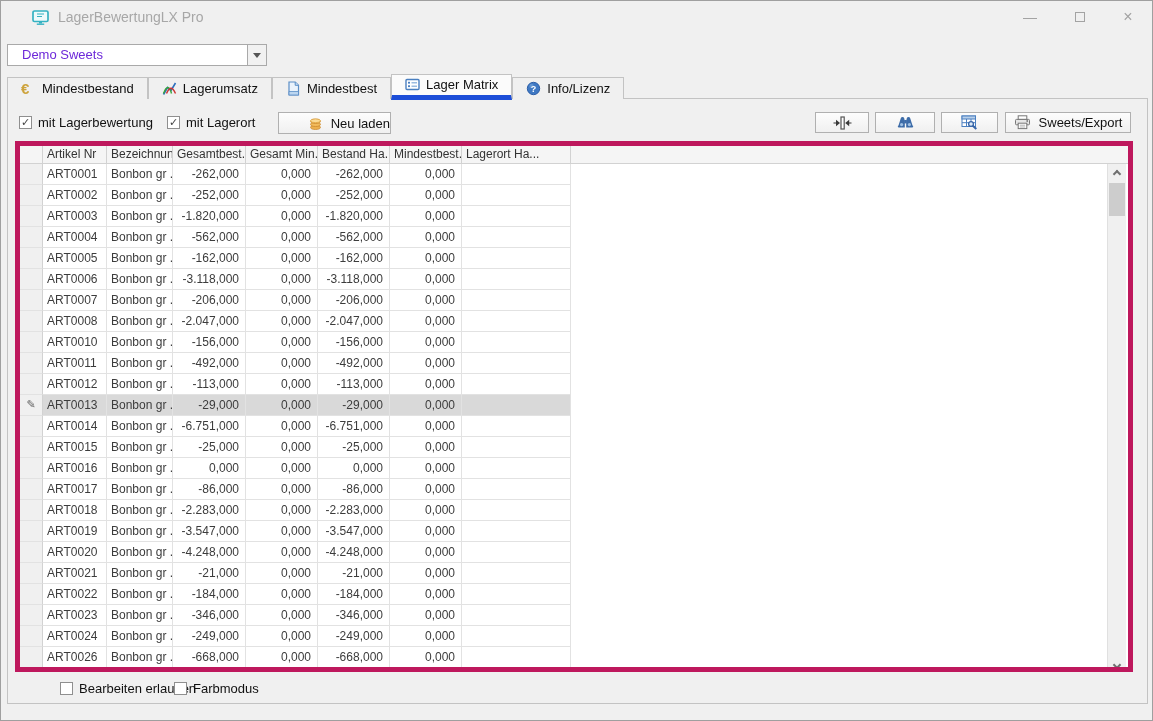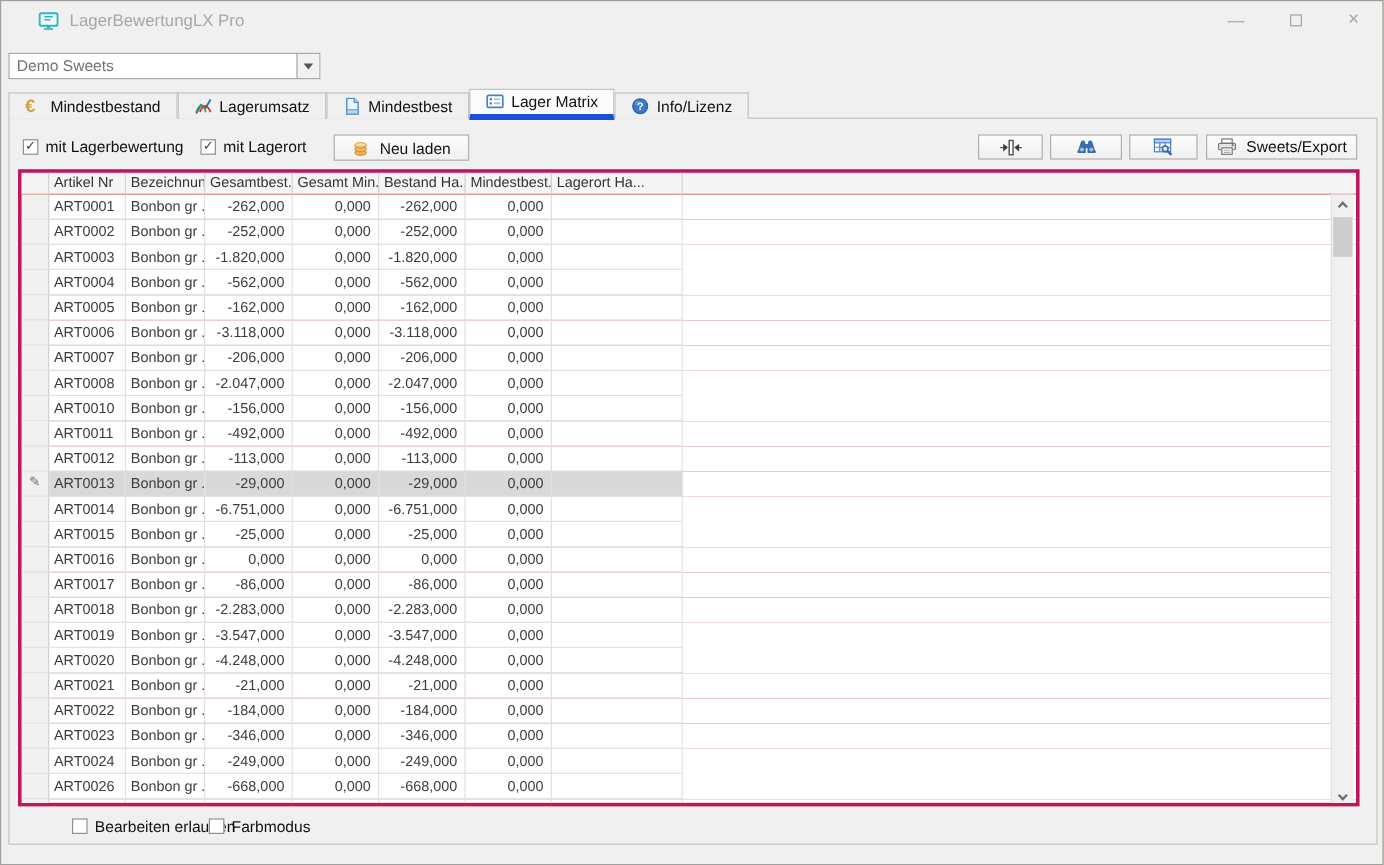--- a/index.html
+++ b/index.html
@@ -13,21 +13,21 @@
   .app-icon { position:absolute; left:31px; top:8px; width:17px; height:17px; }
   .title { position:absolute; left:57px; top:8px; font-size:14px; color:#a7a7a7; }
   .win-btn { position:absolute; top:4px; width:30px; height:24px; text-align:center;
              line-height:24px; color:#a3a3a3; font-size:14px; cursor:default; }
   .win-min { left:1014px; } .win-max { left:1064px; } .win-close { left:1112px; font-size:16px; }
   .max-glyph { display:inline-block; width:10px; height:10px; border:1px solid #a3a3a3; margin-top:7px; }
 
   
   .combo { position:absolute; left:6px; top:43px; width:260px; height:22px; background:#fff;
            border:1px solid #a9a9a9; }
-  .combo-text { position:absolute; left:6px; top:0; line-height:20px; font-size:13px; color:#737373;text-align:center; }
+  .combo-text { position:absolute; left:14px; top:0; line-height:20px; font-size:13px; color:#6d28d9;text-align:center; }
   .combo-btn { position:absolute; right:0; top:0; width:19px; height:20px; background:#f1f1f1;
                border-left:1px solid #a9a9a9; }
   .combo-arrow { position:absolute; left:5px; top:8px; width:0; height:0;
                  border-left:4px solid transparent; border-right:4px solid transparent;
                  border-top:5px solid #555; }
 
   
   .tabs { position:absolute; left:6px; top:72px; height:26px; display:flex; align-items:flex-end; z-index:4; }
   .tab { height:22px; display:flex; align-items:center; gap:6px; padding:0 13px;
          background:#f0f0f0; border:1px solid #c3c3c3; border-bottom:none; font-size:13px;
@@ -46,21 +46,21 @@
   .cb { width:13px; height:13px; background:#fff; border:1px solid #8f8f8f; font-size:11px;
         line-height:11px; text-align:center; color:#333; font-weight:bold; }
   .cb.checked { color:#444; }
 
   .btn { position:absolute; background:linear-gradient(#fdfdfd,#f0f0f0); border:1px solid #b0b0b0;
          display:flex; align-items:center; justify-content:center; gap:8px; font-size:13px;
          color:#111; cursor:default; }
 
   
   .grid { position:absolute; left:7px; top:42px; width:1118px; height:531px;
-          background:#fff; border:3px solid #be185d; overflow:hidden; }
+          background:#fff; border:5px solid #be185d; overflow:hidden; }
   .thead { display:flex; height:18px; background:#f5f5f5; border-bottom:1px solid #d2d2d2; }
   .hcell { font-size:12px; color:#333; line-height:17px; padding-left:4px; white-space:nowrap;
            overflow:hidden; border-right:1px solid #d2d2d2; flex:none; }
   .hfill { flex:1; border-right:none; }
   .tbody { position:relative; height:511px; overflow:hidden; background:#b91c1c; }
   .trow { display:flex; height:21px; background:#fff; }
   .tcell { flex:none; font-size:12px; color:#3c3c3c; line-height:20px; padding:0 4px;
            border-right:1px solid #e2e2e2; border-bottom:1px solid #e2e2e2;
            white-space:nowrap; overflow:hidden; }
   .tcell.num { text-align:right; padding-right:6px; }
@@ -158,21 +158,21 @@
 
     <div class="checkline ctl-cb1">
       <span class="cb checked">✓</span>
       <span>mit Lagerbewertung</span>
     </div>
     <div class="checkline ctl-cb2">
       <span class="cb checked">✓</span>
       <span>mit Lagerort</span>
     </div>
 
-    <div class="btn" style="left:270px; top:13px; width:113px; height:22px;">
+    <div class="btn" style="left:270px; top:13px; width:113px; height:22px;justify-content:flex-end;">
       <svg width="15" height="16" viewBox="0 0 16 16">
         <ellipse cx="8" cy="12.6" rx="5.2" ry="2.3" fill="var(--coin)" stroke="#c8862a" stroke-width="0.8"></ellipse>
         <ellipse cx="8" cy="9.4" rx="5.2" ry="2.3" fill="#f2bb5c" stroke="#c8862a" stroke-width="0.8"></ellipse>
         <ellipse cx="8" cy="6.2" rx="5.2" ry="2.3" fill="#f6c96f" stroke="#c8862a" stroke-width="0.8"></ellipse>
         <ellipse cx="8" cy="5.6" rx="5.2" ry="2" fill="#fbdb95" stroke="#d99a33" stroke-width="0.7"></ellipse>
       </svg>
       <span>Neu laden</span>
     </div>
 
     <div class="btn" style="left:807px; top:13px; width:54px; height:21px;">

